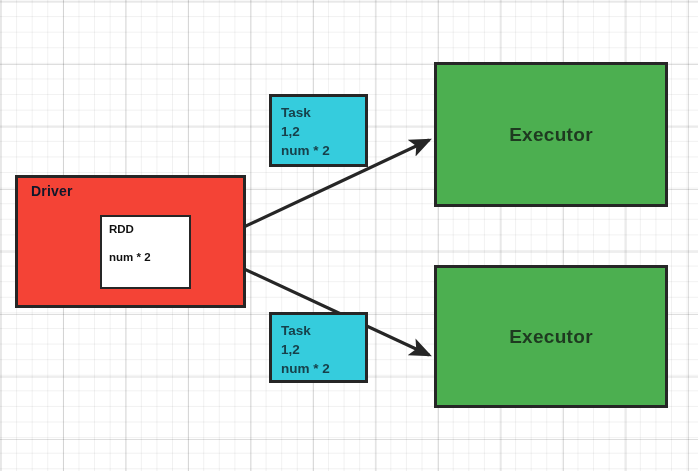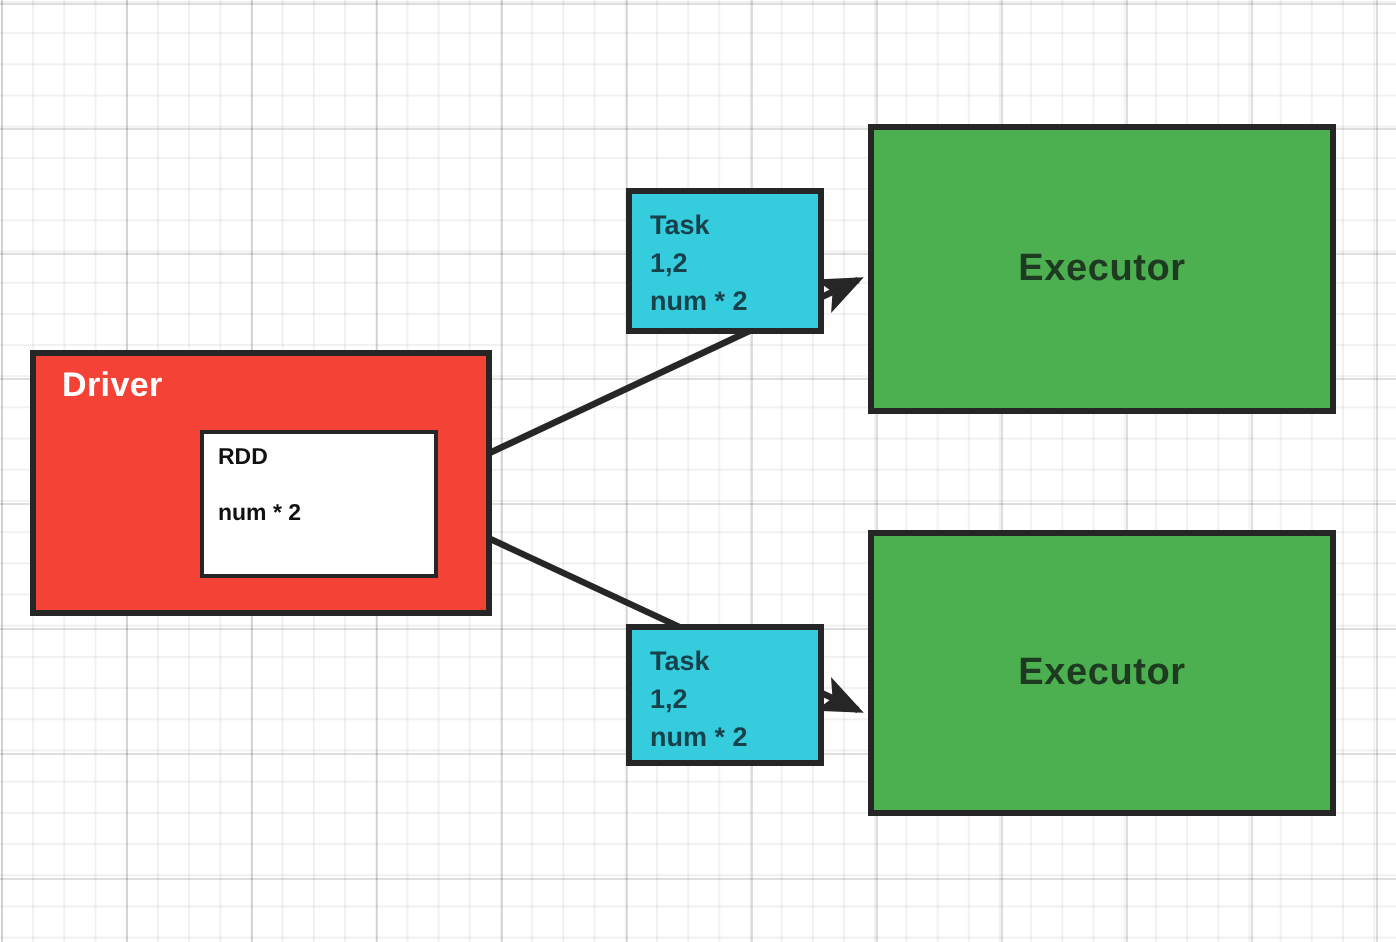--- a/index.html
+++ b/index.html
@@ -35,31 +35,31 @@
     left: 15px;
     top: 175px;
     width: 231px;
     height: 133px;
     background: #f44336;
   }
   #driver-label {
     position: absolute;
     left: 13px;
     top: 5px;
-    font-size: 17px;
+    font-size: 14px;
     font-weight: bold;
-    color: #ffffff;
+    color: #0f172a;
     letter-spacing: 0.2px;
   }
   #rdd-node {
     position: absolute;
     box-sizing: border-box;
     left: 82px;
     top: 37px;
-    width: 119px;
+    width: 91px;
     height: 74px;
     background: #ffffff;
     border: 2px solid #262626;
     padding: 5px 0 0 7px;
   }
   .rdd-line {
     font-size: 11.5px;
     font-weight: bold;
     color: #111111;
     line-height: 15px;
@@ -67,21 +67,20 @@
   }
   .rdd-line.spaced {
     letter-spacing: 1.6px;
   }
   .rdd-gap {
     height: 13px;
   }
   .task-node {
     background: #35ccdd;
     padding: 6px 0 0 9px;
-    margin-left: 44px;
   }
   #task-node-1 {
     left: 269px;
     top: 94px;
     width: 99px;
     height: 73px;
   }
   #task-node-2 {
     left: 269px;
     top: 312px;

